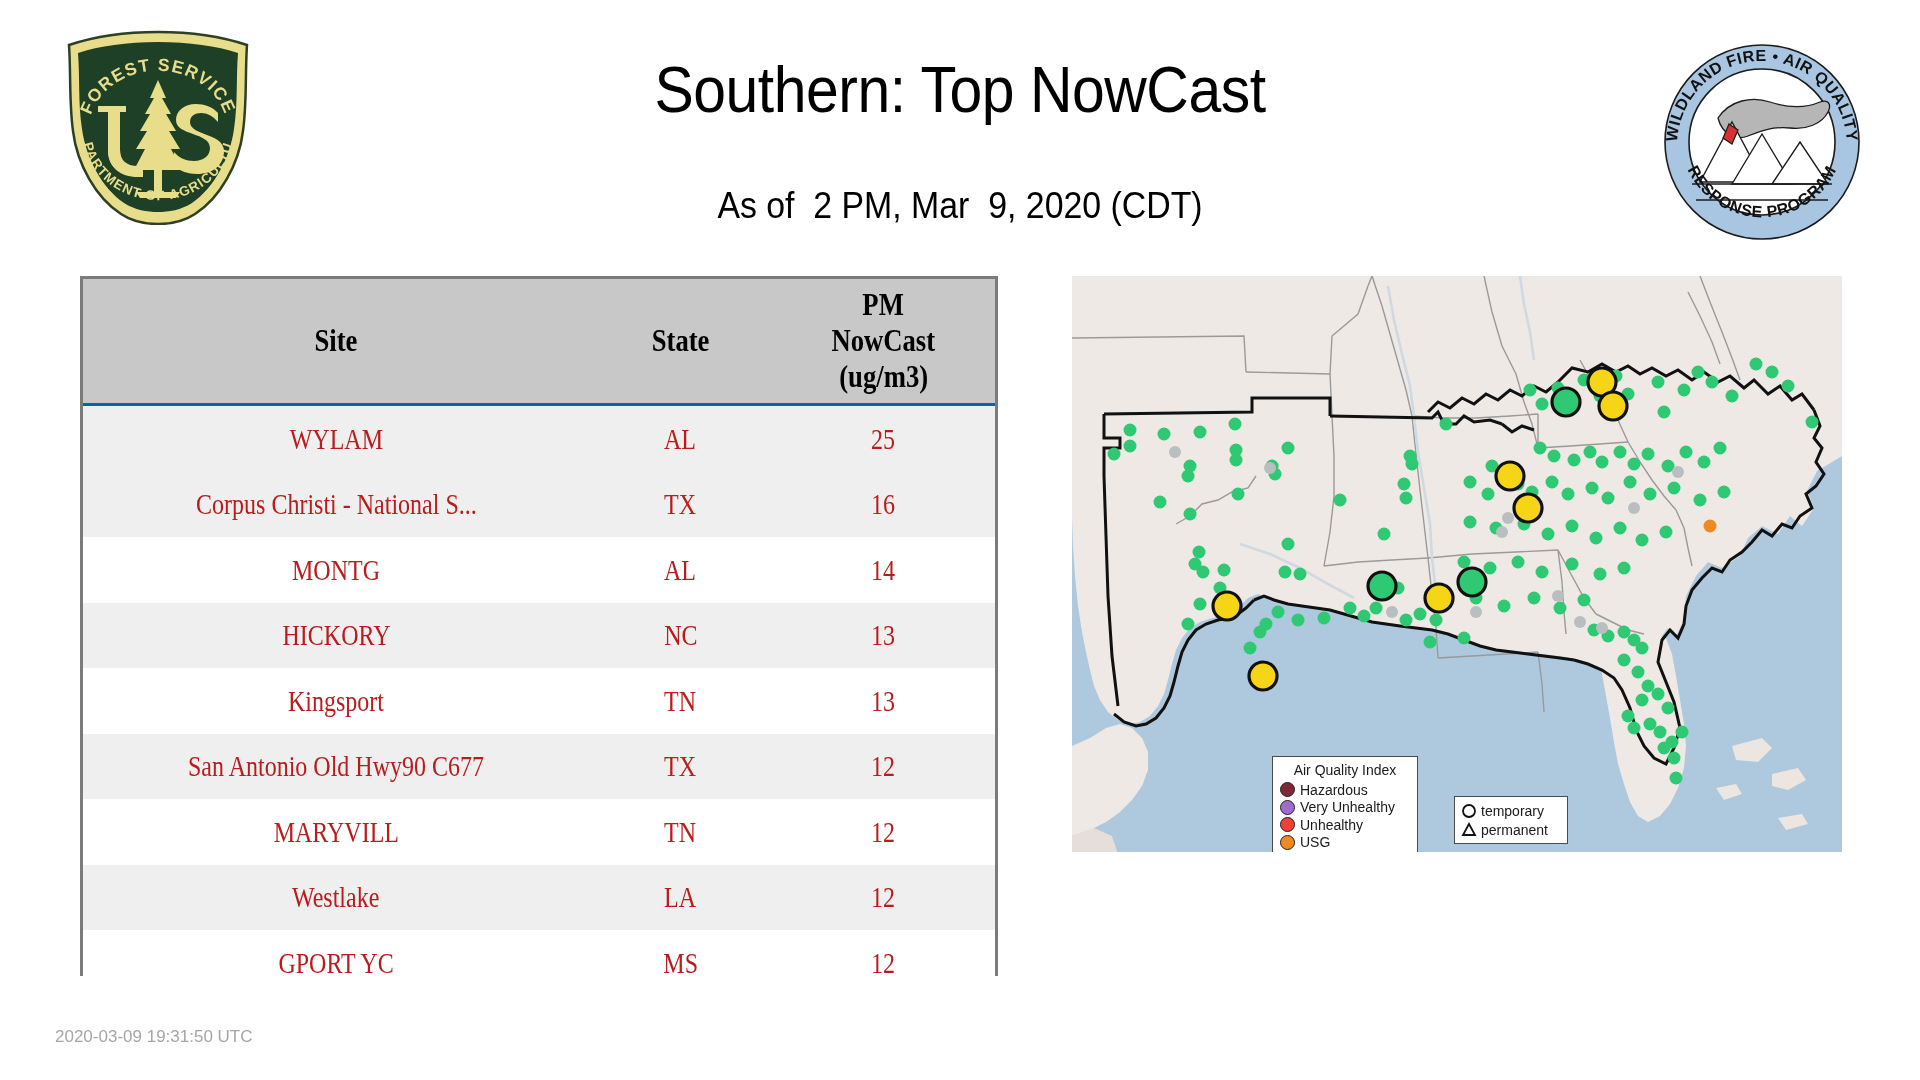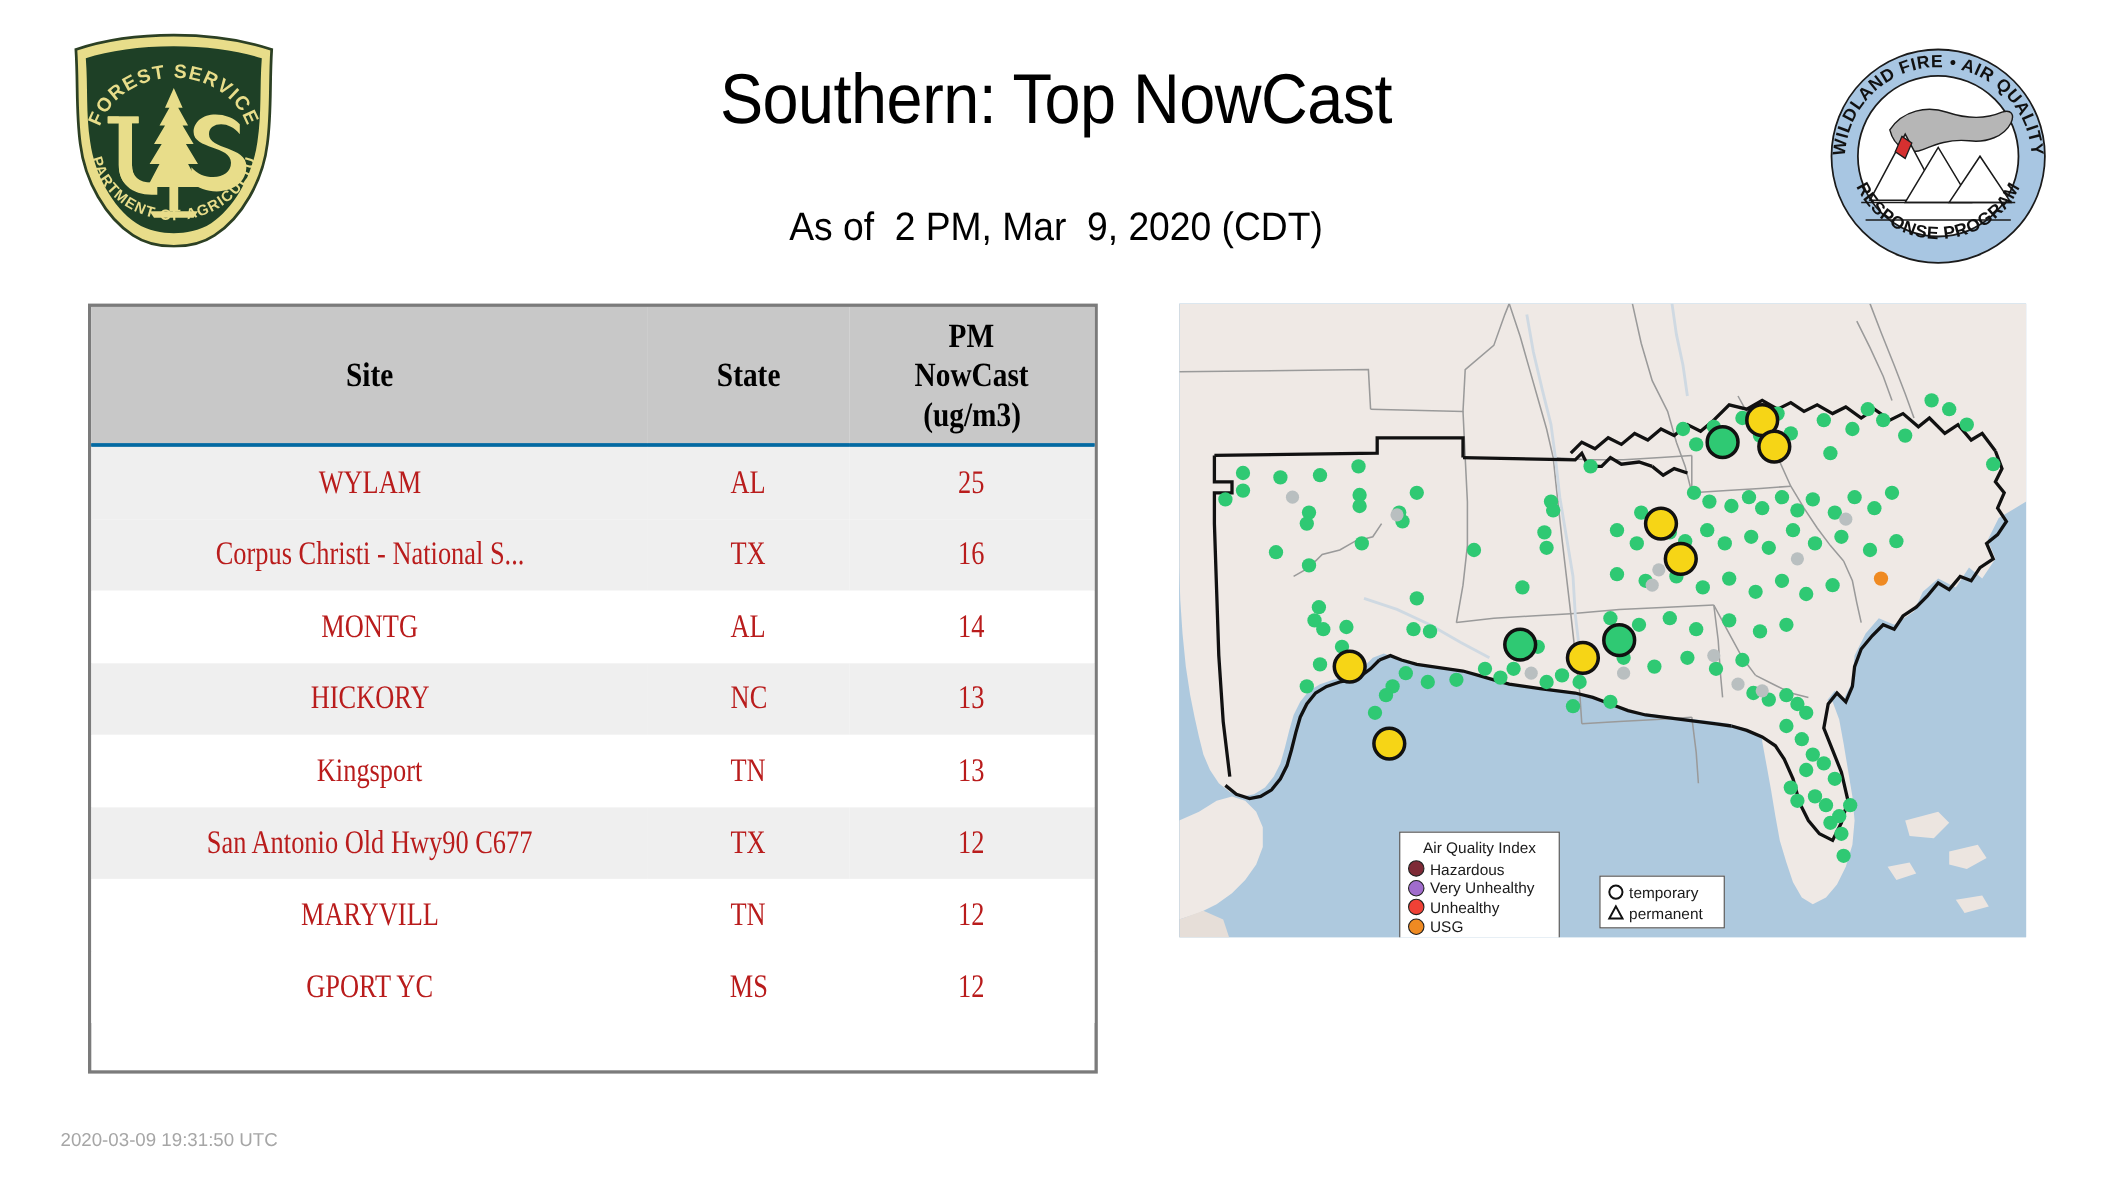--- a/index.html
+++ b/index.html
@@ -219,20 +219,25 @@
             <td><span class="cell">13</span></td>
           </tr>
           <tr class="odd">
             <td><span class="cell">San Antonio Old Hwy90 C677</span></td>
             <td><span class="cell">TX</span></td>
             <td><span class="cell">12</span></td>
           </tr>
           <tr class="even">
             <td><span class="cell">MARYVILL</span></td>
             <td><span class="cell">TN</span></td>
+            <td><span class="cell">12</span></td>
+          </tr>
+          <tr class="odd">
+            <td><span class="cell">Westlake</span></td>
+            <td><span class="cell">LA</span></td>
             <td><span class="cell">12</span></td>
           </tr>
           <tr class="even">
             <td><span class="cell">GPORT YC</span></td>
             <td><span class="cell">MS</span></td>
             <td><span class="cell">12</span></td>
           </tr>
         </tbody>
     </table>
   </div>

